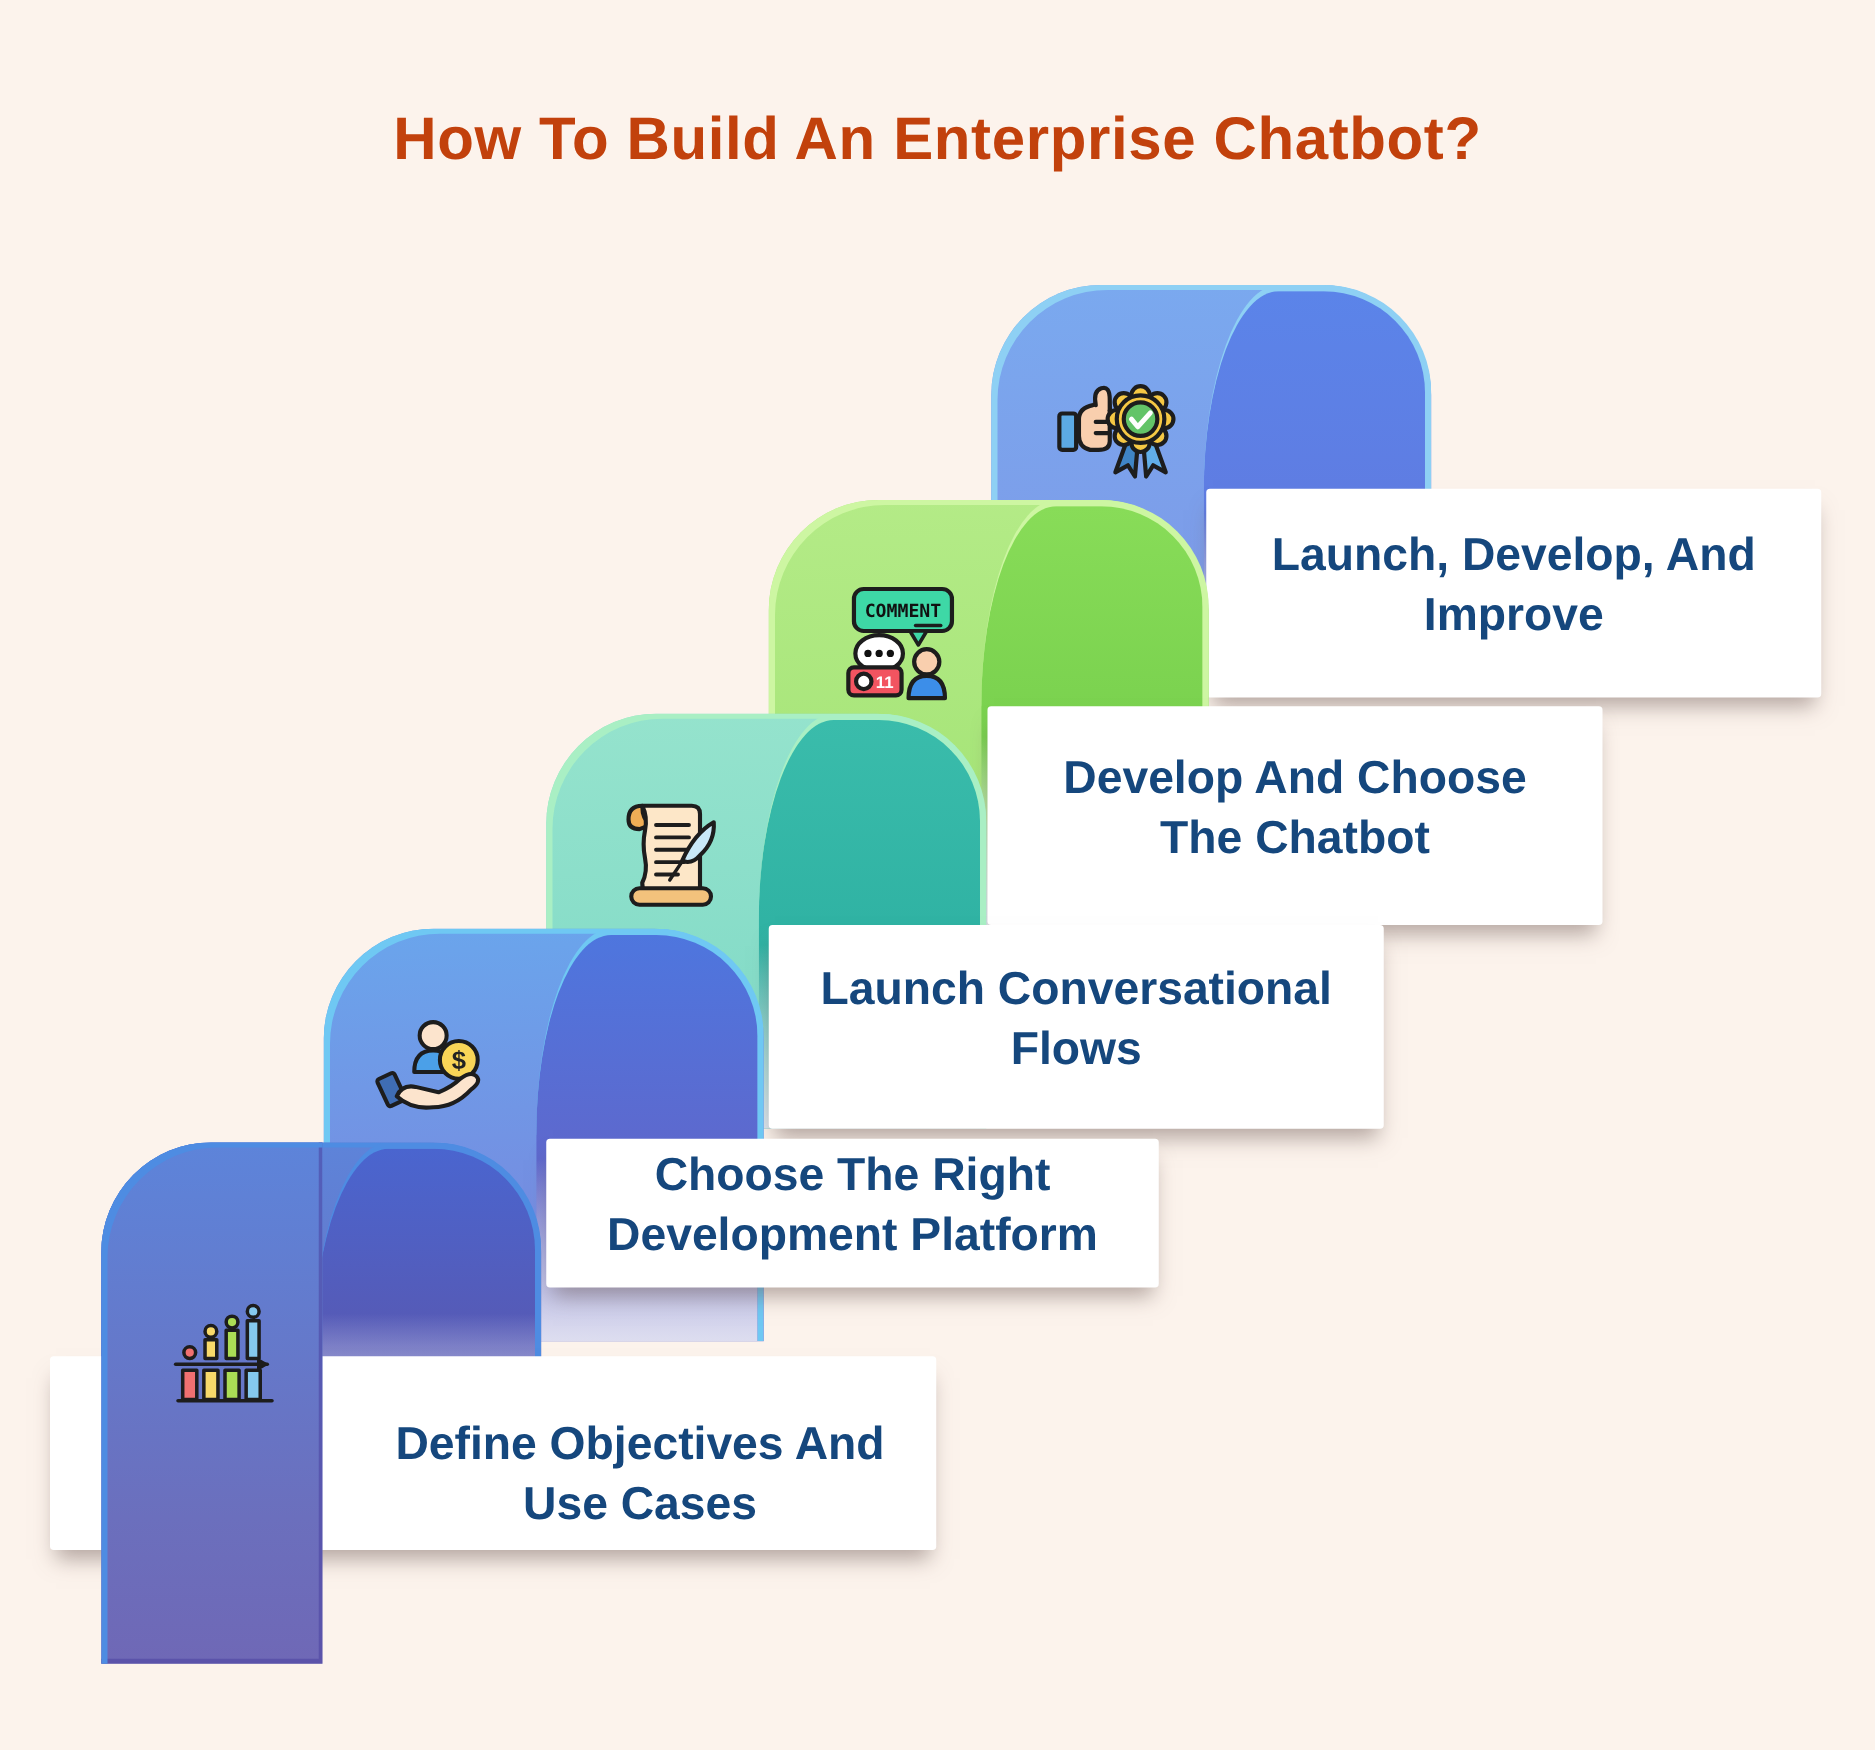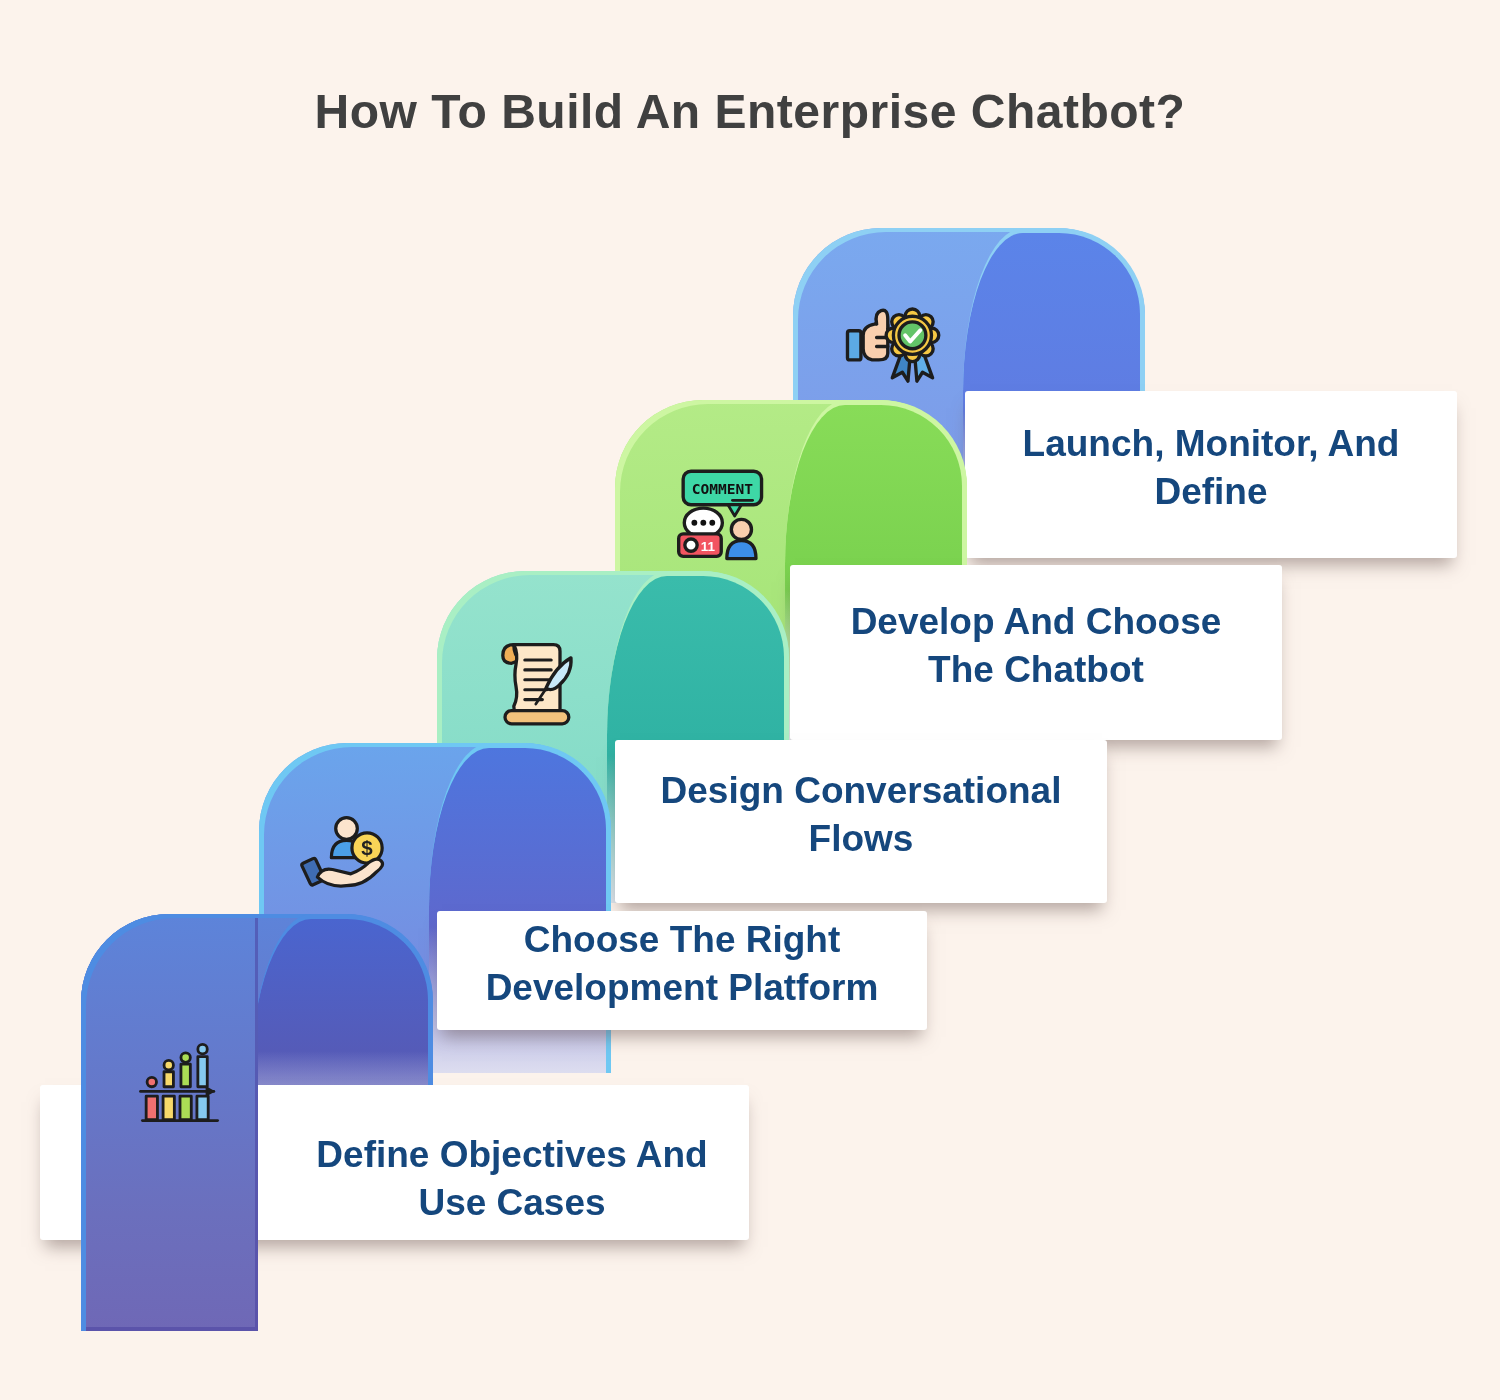--- a/index.html
+++ b/index.html
@@ -70,21 +70,21 @@
   .c4{left:790px;top:565px;width:492px;height:175px;z-index:21;}
   .c3{left:615px;top:740px;width:492px;height:163px;z-index:31;}
   .c2{left:437px;top:911px;width:490px;height:119px;z-index:41;}
   .c1{left:40px;top:1085px;width:709px;height:155px;z-index:51;justify-content:flex-end;padding-right:22px;box-sizing:border-box;align-items:flex-end;}
 </style>
 </head>
 <body style="background: rgb(252, 243, 236);">
 
 <div class="stage">
 
-  <h1 class="title" style="color: #404040;">How To Build An Enterprise Chatbot?</h1>
+  <h1 class="title" style="color: #c2410c;">How To Build An Enterprise Chatbot?</h1>
 
   <div class="arch s5" style="--f1: #7aa9ef; --f2: #7e96e6; --f3: #8490e2; --i1: #5b84e9; --i2: #5f7ce2; --i3: #b7badf; --edge: #8ed0f4;">
     <div class="interior"></div>
     <div class="icon ic5">
       <svg viewBox="0 0 100 100" stroke="#1d1d1d" stroke-width="3" stroke-linejoin="round" stroke-linecap="round">
         <rect x="4" y="40" width="12" height="26" rx="2" fill="#5caae4"></rect>
         <path d="M18 44 Q18 36 28 34 L34 32 Q40 30 40 36 L40 60 Q40 66 32 66 L26 66 Q18 64 18 56 Z" fill="#f9cfae"></path>
         <path d="M30 34 Q28 24 34 22 Q40 20 40 30 L40 38" fill="#f9cfae"></path>
         <path d="M40 46 H30 M40 54 H30" fill="none"></path>
         <path d="M52 60 L44 82 L53 77 L58 85 L60 62 Z" fill="#3f85c6"></path>
@@ -99,21 +99,21 @@
           <circle cx="62" cy="27" r="6.5"></circle>
             <circle cx="74" cy="32" r="6.5"></circle>
         </g>
         <circle cx="62" cy="44" r="17" fill="#f6c844"></circle>
         <circle cx="62" cy="44" r="12" fill="#63c468"></circle>
         <path d="M55.5 44 l4.5 5.5 9 -10" stroke="#ffffff" stroke-width="3.5" fill="none"></path>
       </svg>
     </div>
   </div>
   <div class="card c5">
-    <div class="card-text" style="color: rgb(21, 71, 125);">Launch, Monitor, And Define</div>
+    <div class="card-text" style="color: rgb(21, 71, 125);">Launch, Develop, And Improve</div>
   </div>
 
   <div class="arch s4" style="--f1: #b4eb87; --f2: #a0e272; --f3: #a0e272; --i1: #88dc58; --i2: #79d14e; --i3: #cfe4c4; --edge: #cdf6a2;">
     <div class="interior"></div>
     <div class="icon ic4">
       <svg viewBox="0 0 100 100" stroke="#1d1d1d" stroke-width="3" stroke-linejoin="round" stroke-linecap="round">
         <rect x="18" y="10" width="70" height="30" rx="7" fill="#3ed8a6"></rect>
         <path d="M58 40 L64 50 L70 40 Z" fill="#3ed8a6" stroke-width="2.5"></path>
         <text x="53" y="30" font-size="13" font-weight="bold" font-family="DejaVu Sans Mono, monospace" text-anchor="middle" fill="#111" stroke="none">COMMENT</text>
         <path d="M62 36 H80" stroke-width="2.5"></path>
@@ -141,21 +141,21 @@
         <path d="M28 16 Q18 16 18 26 Q18 33 26 33 L34 30 Q28 26 28 16 Z" fill="#f0ae56"></path>
         <path d="M28 16 H64 Q70 16 70 22 V80 H34 Q28 80 28 72 Q32 64 30 54 Q28 44 30 34 Q32 24 28 16 Z" fill="#fde7c8"></path>
         <path d="M38 30 H62 M38 39 H62 M38 48 H62 M38 57 H58 M38 66 H54" fill="none" stroke-width="2.8"></path>
         <rect x="20" y="76" width="58" height="12" rx="6" fill="#f3c27c"></rect>
         <path d="M80 28 Q66 36 57 56 Q64 59 70 52 Q81 42 80 28 Z" fill="#c9e9f9"></path>
         <path d="M58 55 L48 70" fill="none" stroke-width="2.5"></path>
       </svg>
     </div>
   </div>
   <div class="card c3">
-    <div class="card-text" style="color: rgb(21, 71, 125);">Design Conversational Flows</div>
+    <div class="card-text" style="color: rgb(21, 71, 125);">Launch Conversational Flows</div>
   </div>
 
   <div class="arch s2" style="--f1: #6aa5ec; --f2: #7a82dc; --f3: #7a82dc; --i1: #4e76de; --i2: #5e68cd; --i3: #9fa0d6; --edge: #6fc8f3;">
     <div class="interior"></div>
     <div class="icon ic2">
       <svg viewBox="0 0 100 100" stroke="#1d1d1d" stroke-width="3" stroke-linejoin="round" stroke-linecap="round">
         <path d="M30 58 Q30 42 44 42 Q58 42 58 58 Z" fill="#4ba0e8"></path>
         <circle cx="44" cy="31" r="10" fill="#fce4cd"></circle>
         <circle cx="63" cy="49" r="14" fill="#f9d557"></circle>
         <text x="63" y="56" font-size="19" font-weight="bold" text-anchor="middle" fill="#222" stroke="none" font-family="Liberation Sans, sans-serif">$</text>

